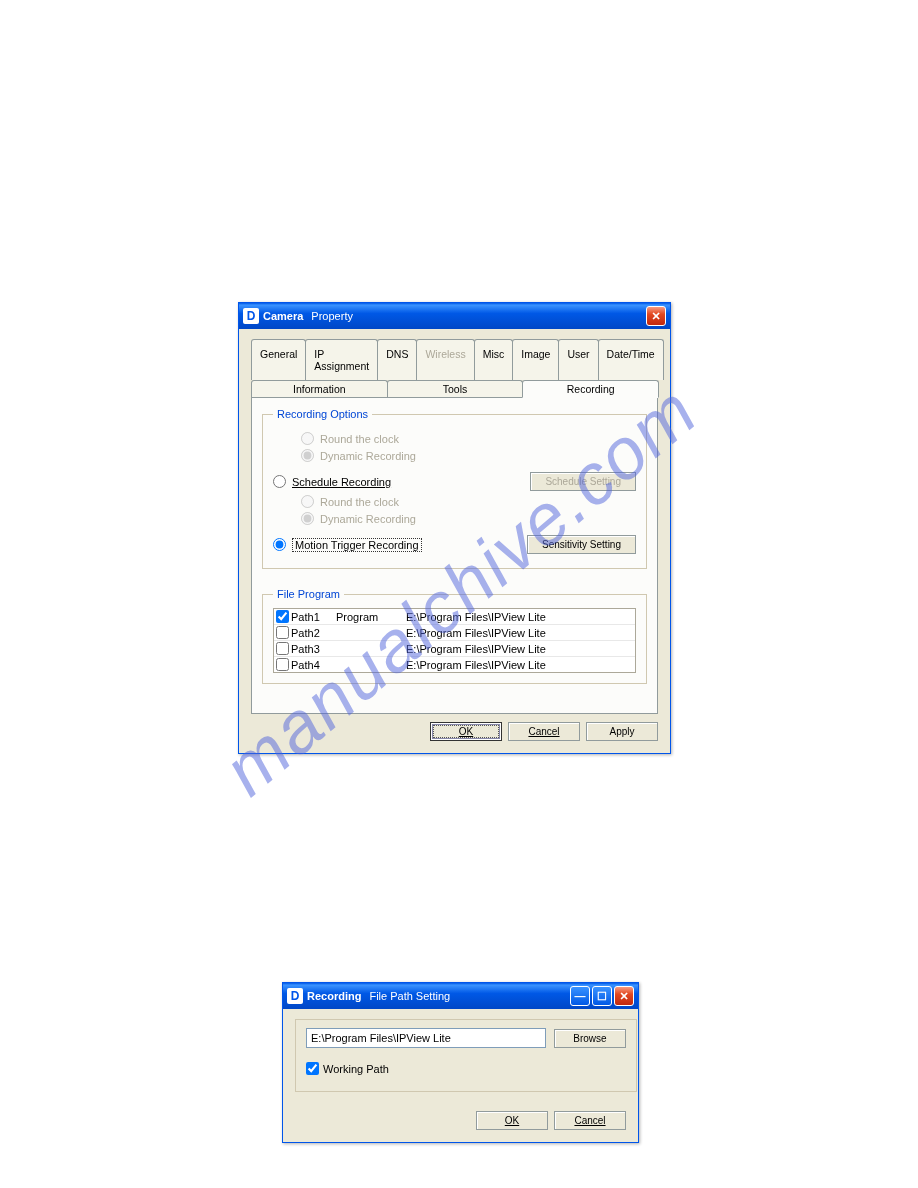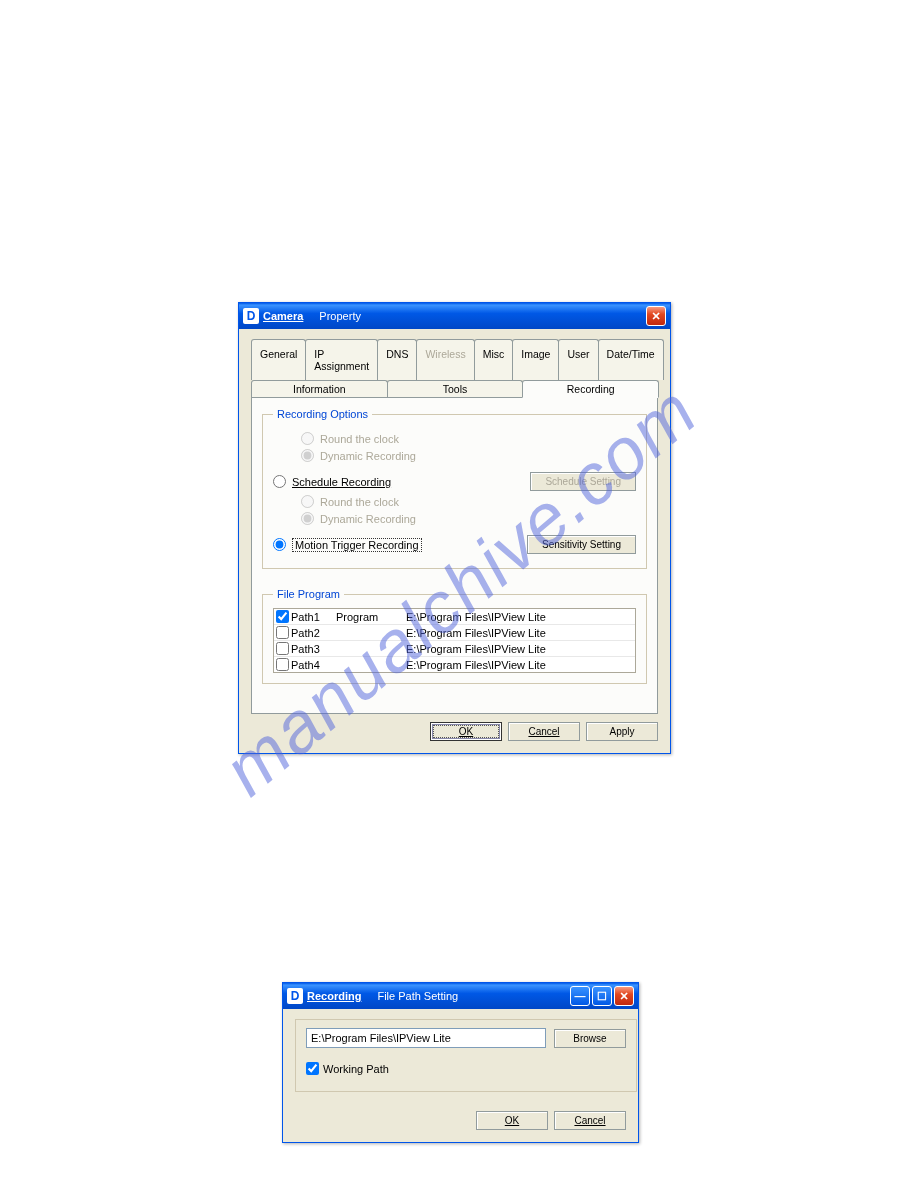--- a/index.html
+++ b/index.html
@@ -6,21 +6,21 @@
 body { width: 918px; height: 1188px; background: #fff; font-family: Tahoma, sans-serif; font-size: 11px; position: relative; }
 
 .watermark { position: absolute; top: 590px; left: 460px; font-size: 72px; color: rgba(80,100,220,0.5); transform: translate(-50%, -50%) rotate(-40deg); font-family: Arial, sans-serif; font-style: italic; pointer-events: none; z-index: 100; letter-spacing: 2px; }
 
 .window { position: absolute; border: 1px solid #0055EA; background: #ECE9D8; box-shadow: 1px 1px 3px rgba(0,0,0,0.3); }
 .win1 { left: 238px; top: 302px; width: 433px; }
 .win2 { left: 282px; top: 982px; width: 357px; }
 
 .titlebar { background: linear-gradient(to bottom, #0058E6 0%, #3A93FF 8%, #0058E6 40%, #0047C6 100%); height: 26px; display: flex; align-items: center; padding: 0 4px; color: #fff; }
 .titlebar .icon { width: 16px; height: 16px; background: #fff; color: #0055EA; display: flex; align-items: center; justify-content: center; font-weight: bold; font-size: 12px; margin-right: 4px; border-radius: 2px; }
-.titlebar .title-strong { font-weight: bold; margin-right: 16px; text-decoration: underline; }
+.titlebar .title-strong { font-weight: bold; margin-right: 8px; }
 .titlebar .title-rest { font-weight: normal; }
 .titlebar .winbtns { margin-left: auto; display: flex; gap: 2px; }
 .winbtn { width: 20px; height: 20px; border: 1px solid #fff; border-radius: 3px; display: flex; align-items: center; justify-content: center; color: #fff; font-weight: bold; font-size: 11px; }
 .winbtn.close { background: linear-gradient(to bottom, #F89A7F, #E24820 40%, #C0280E); }
 .winbtn.min, .winbtn.max { background: linear-gradient(to bottom, #3A93FF, #0058E6); }
 
 .content { padding: 10px 12px 12px 12px; }
 
 .tabs { position: relative; }
 .tabrow { display: flex; }

